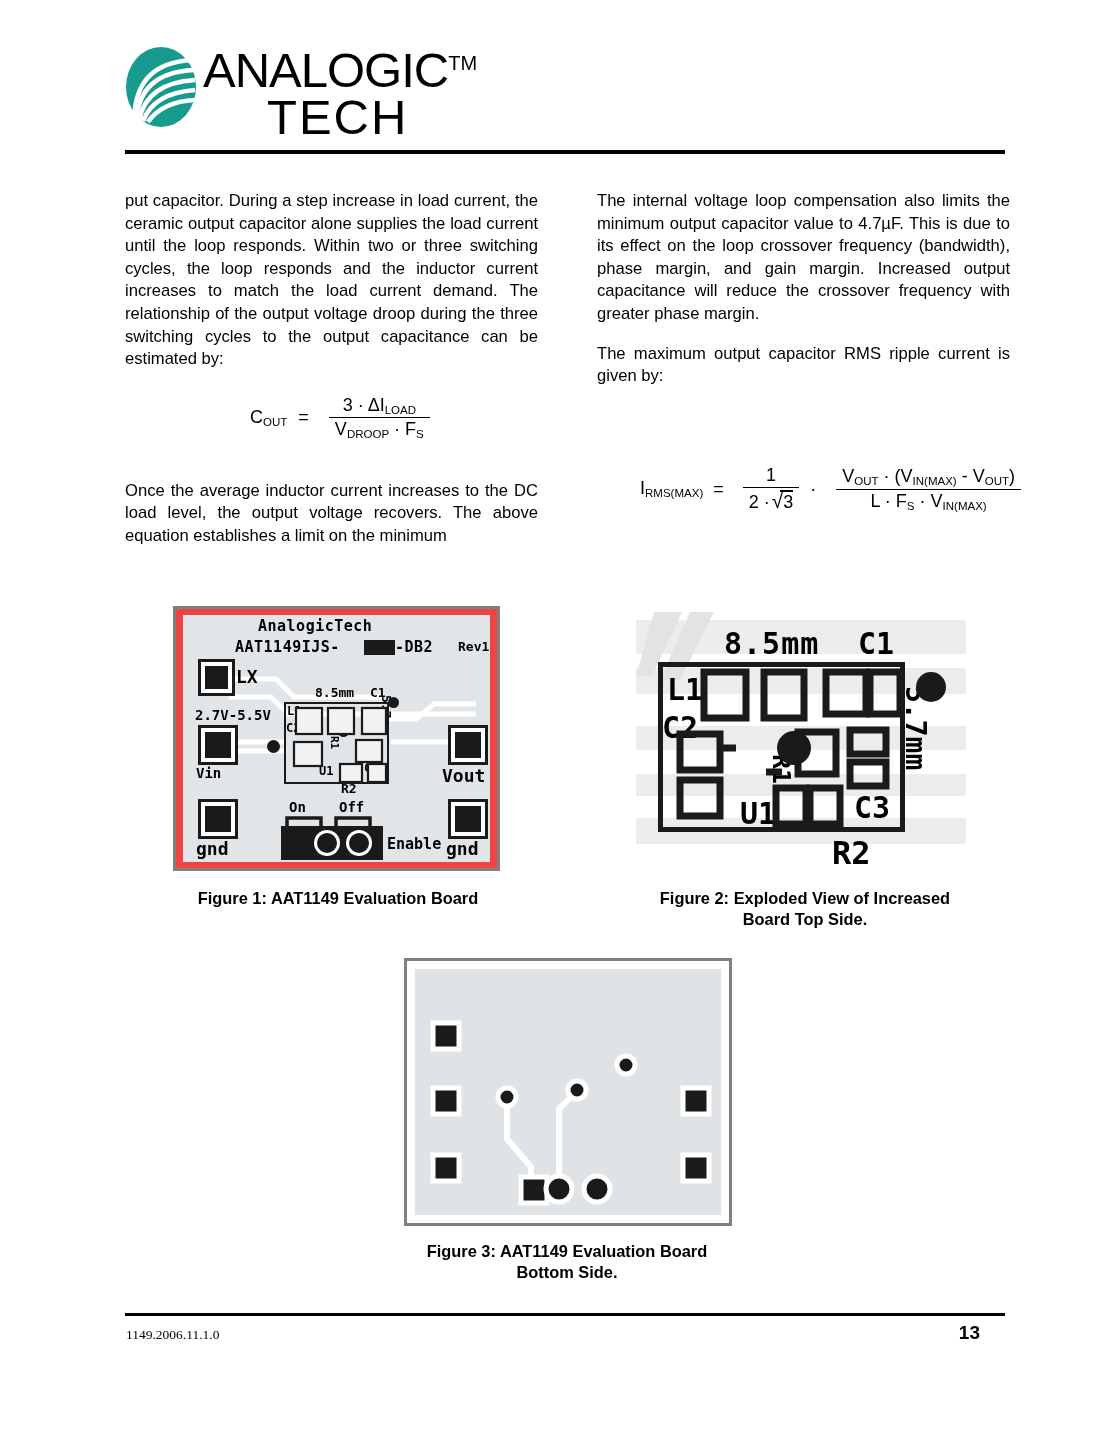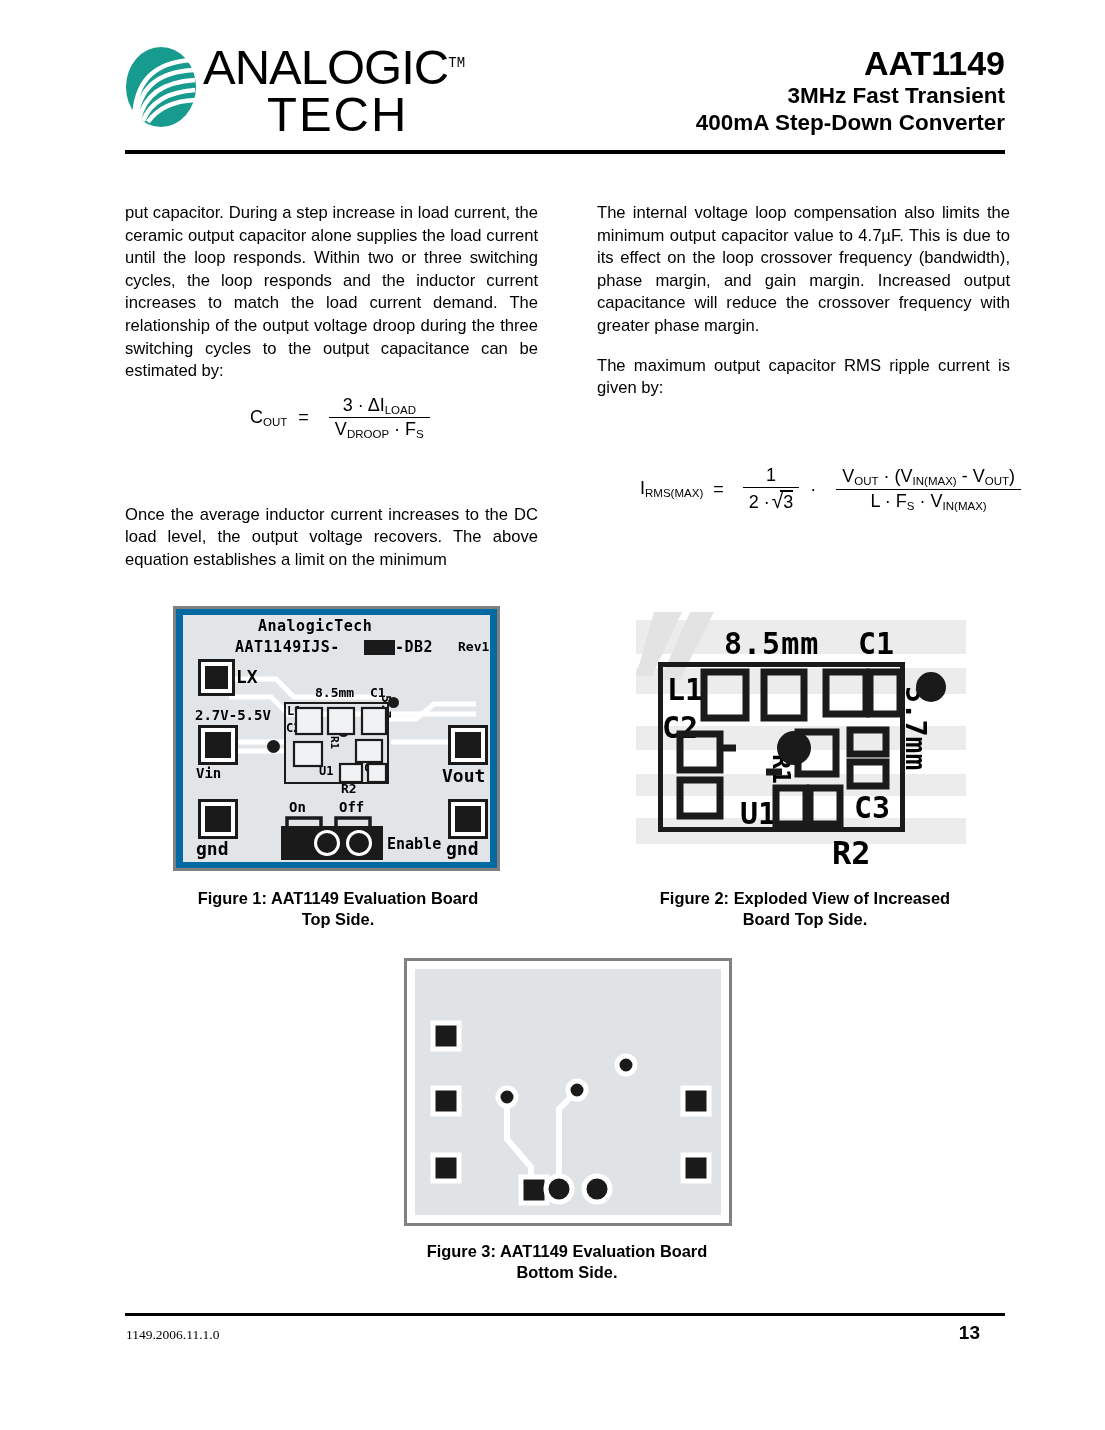--- a/index.html
+++ b/index.html
@@ -10,31 +10,31 @@
   }
   .page{position:absolute;inset:0;}
 
   
   .header{position:absolute;left:125px;top:42px;width:880px;height:110px;}
   .logo-wrap{position:absolute;left:0;top:0;display:flex;align-items:flex-start;}
   .logo-mark{width:72px;height:82px;position:relative;flex:0 0 auto;margin-top:4px;}
   .logo-text{margin-left:6px;position:relative;top:-2px;}
   .logo-analogic{font-family:"Liberation Sans",sans-serif;font-size:49px;font-weight:400;
     letter-spacing:-1px;line-height:46px;display:block;}
-  .logo-tm{font-size:14px;vertical-align:super;letter-spacing:0;font-family:Liberation Mono, monospace;}
+  .logo-tm{font-size:20px;vertical-align:super;letter-spacing:0;}
   .logo-tech{font-family:"Liberation Sans",sans-serif;font-size:49px;font-weight:400;
     letter-spacing:2px;line-height:48px;display:block;margin-left:64px;}
   .header-right{position:absolute;right:0;top:2px;text-align:right;}
   .part-no{font-size:34px;font-weight:bold;letter-spacing:0px;line-height:38px;}
   .subtitle{font-size:22.5px;font-weight:bold;line-height:27px;}
   .rule-top{position:absolute;left:125px;top:150px;width:880px;height:4px;background:#000;}
 
   
   .col{position:absolute;width:413px;font-size:16.6px;line-height:22.6px;text-align:justify;}
-  .col p{margin:12px 0 17px 0;}
+  .col p{margin:0 0 17px 0;}
   .col-left{left:125px;top:190px;}
   .col-right{left:597px;top:190px;}
 
   
   .eq{position:absolute;font-size:18px;}
   .eq-1{left:250px;top:395px;}
   .eq-2{left:640px;top:465px;}
   .frac{display:inline-block;vertical-align:middle;text-align:center;margin-left:9px;}
   .frac .num{display:block;padding:0 6px 1px 6px;}
   .frac .den{display:block;border-top:1.6px solid #000;padding:1px 6px 0 6px;}
@@ -88,25 +88,20 @@
             <path d="M18 75 C 25 57, 42 46, 70 44"></path>
             <path d="M23 76 C 32 63, 48 55, 70 54"></path>
           </g>
         </svg>
       </div>
       <div class="logo-text">
         <span class="logo-analogic"><span>ANALOGIC</span><span class="logo-tm">TM</span></span>
         <span class="logo-tech">TECH</span>
       </div>
     </div>
-    <div class="header-right">
-      <div class="part-no">AAT1149</div>
-      <div class="subtitle">3MHz Fast Transient</div>
-      <div class="subtitle">400mA Step-Down Converter</div>
-    </div>
   </div>
   <div class="rule-top"></div>
 
   <div class="col col-left">
     <p>put capacitor. During a step increase in load current, the ceramic output capacitor alone supplies the load current until the loop responds. Within two or three switching cycles, the loop responds and the inductor current increases to match the load current demand. The relationship of the output voltage droop during the three switching cycles to the output capacitance can be estimated by:</p>
     <div style="height:92px"></div>
     <p>Once the average inductor current increases to the DC load level, the output voltage recovers. The above equation establishes a limit on the minimum</p>
   </div>
 
   <div class="col col-right">
@@ -131,21 +126,21 @@
       <span class="den"><span>2 ·</span><span class="rad"><span class="sign">√</span><span class="bar"></span><span>3</span></span></span>
     </span>
     <span class="v" style="padding:0 6px;">·</span>
     <span class="frac">
       <span class="num"><span>V</span><sub>OUT</sub><span> · (V</span><sub>IN(MAX)</sub><span> - V</span><sub>OUT</sub><span>)</span></span>
       <span class="den"><span>L · F</span><sub>S</sub><span> · V</span><sub>IN(MAX)</sub></span>
     </span>
   </div>
 
   <div class="figbox fig1">
-    <div class="figinner" style="background:#0369a1;">
+    <div class="figinner" style="background:#ef4444;">
       <div style="position:absolute;left:7px;top:6px;right:7px;bottom:6px;background:#e2e5e8;"></div>
 
       <div class="lbl mono" style="left:82px;top:8px;font-size:15px;letter-spacing:0.5px;">AnalogicTech</div>
       <div class="lbl mono" style="left:59px;top:29px;font-size:15px;letter-spacing:0.5px;">AAT1149IJS-</div>
       <div class="blk" style="left:188px;top:31px;width:31px;height:15px;"></div>
       <div class="lbl mono" style="left:219px;top:29px;font-size:15px;letter-spacing:0.5px;">-DB2</div>
       <div class="lbl mono" style="left:282px;top:30px;font-size:13px;">Rev1</div>
 
       <svg style="position:absolute;left:0;top:0" width="327" height="265">
         <g stroke="#ffffff" stroke-width="5" fill="none">
@@ -223,21 +218,20 @@
       <div class="blk" style="left:111px;top:223px;width:22px;height:22px;"></div>
       <div class="dotw" style="left:138px;top:221px;width:26px;height:26px;"></div>
       <div class="dot" style="left:141px;top:224px;width:20px;height:20px;"></div>
       <div class="dotw" style="left:170px;top:221px;width:26px;height:26px;"></div>
       <div class="dot" style="left:173px;top:224px;width:20px;height:20px;"></div>
       <div class="lbl mono" style="left:211px;top:226px;font-size:15px;">Enable</div>
     </div>
   </div>
   <div class="cap" style="left:148px;top:888px;width:380px;">
     <div>Figure 1: AAT1149 Evaluation Board</div>
-    <div>Top Side.</div>
   </div>
 
   <div class="figbox fig2" style="background:transparent;padding:0;">
     <div class="figinner" style="background:#ffffff;">
 
       <svg style="position:absolute;left:0;top:0" width="330" height="268">
         <g fill="#ececec">
           <rect x="0" y="14" width="330" height="34"></rect>
           <rect x="0" y="62" width="330" height="26"></rect>
           <rect x="0" y="120" width="330" height="24"></rect>

